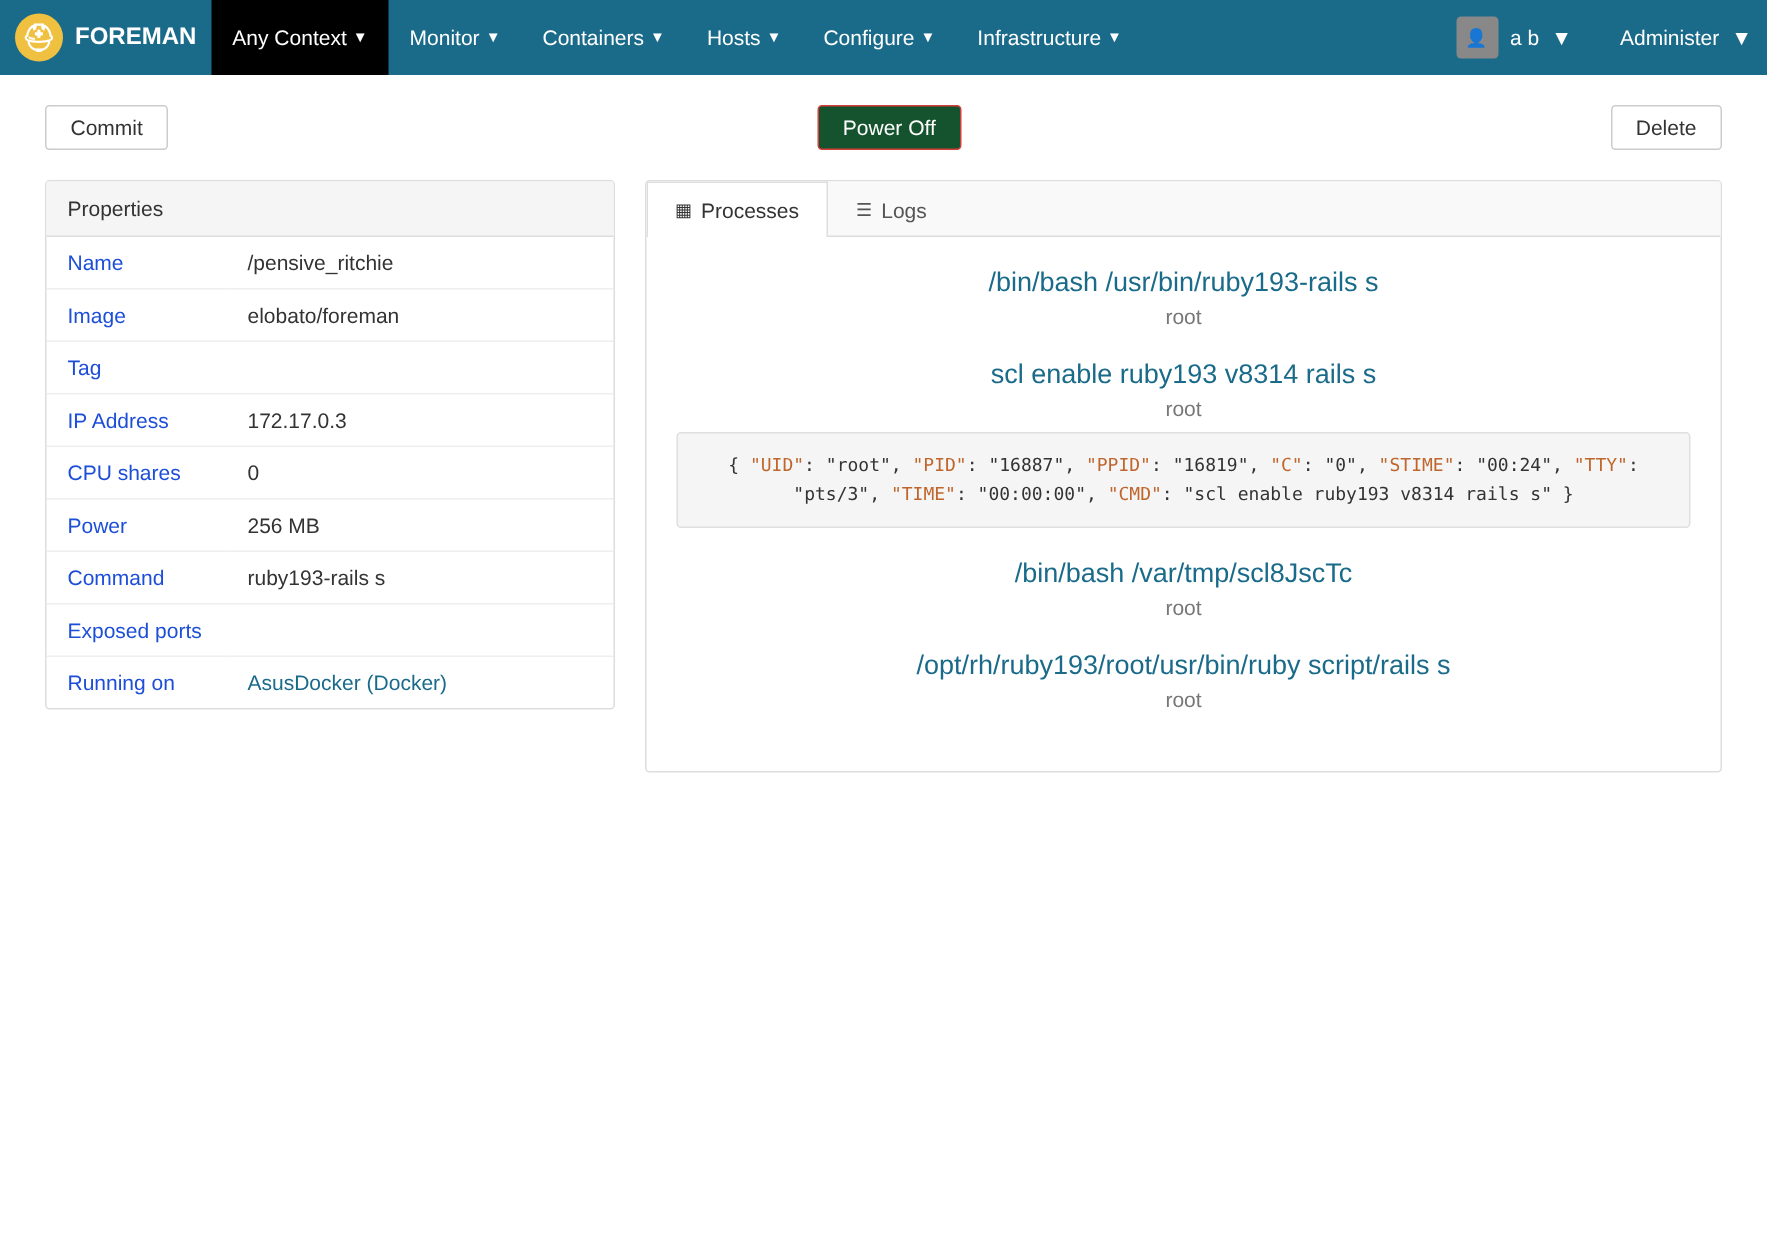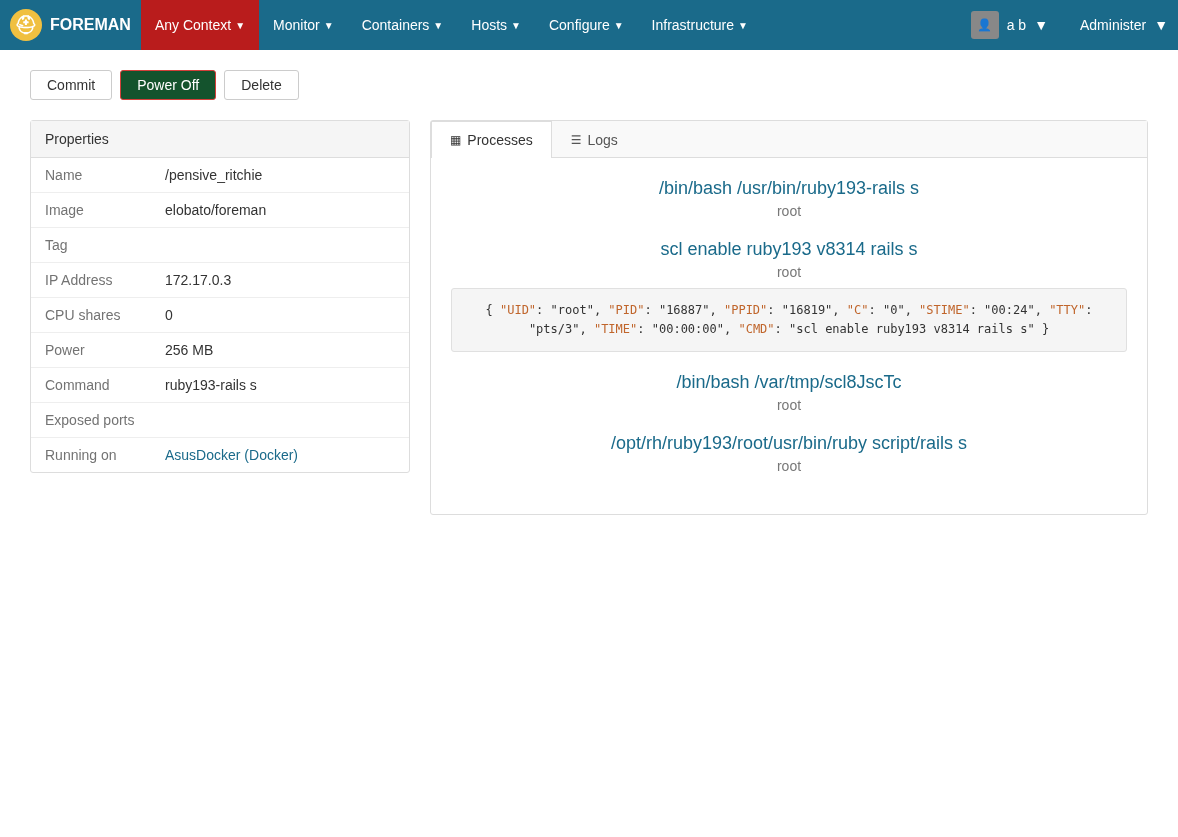--- a/index.html
+++ b/index.html
@@ -43,21 +43,21 @@
       color: #fff;
       padding: 0 14px;
       height: 50px;
       display: flex;
       align-items: center;
       cursor: pointer;
       font-size: 14px;
       gap: 4px;
       white-space: nowrap;
     }
-    .nav-item.active { background: #b91c1c; }
+    .nav-item.active { background: #000000; }
     .nav-item .caret { font-size: 10px; }
     .navbar-right {
       display: flex;
       align-items: center;
       gap: 8px;
       color: #fff;
     }
     .user-avatar {
       width: 28px;
       height: 28px;
@@ -79,21 +79,21 @@
     .page-title {
       font-size: 28px;
       font-weight: 300;
       color: #333;
       margin-bottom: 20px;
     }
 
     
     .action-buttons {
       display: flex;
-      justify-content: flex-start;
+      justify-content: space-between;
       gap: 8px;
       margin-bottom: 20px;
     }
     .btn {
       padding: 6px 16px;
       border-radius: 3px;
       border: 1px solid #ccc;
       cursor: pointer;
       font-size: 14px;
       background: #f8f8f8;
@@ -137,21 +137,21 @@
     }
     .properties-table tr {
       border-bottom: 1px solid #eee;
     }
     .properties-table tr:last-child { border-bottom: none; }
     .properties-table td {
       padding: 9px 14px;
       vertical-align: top;
     }
     .properties-table td:first-child {
-      color: #737373;
+      color: #1d4ed8;
       font-weight: 500;
       width: 120px;
       white-space: nowrap;
     }
     .properties-table td:last-child {
       color: #333;
     }
     .link-text {
       color: #1a6a8a;
       cursor: pointer;

